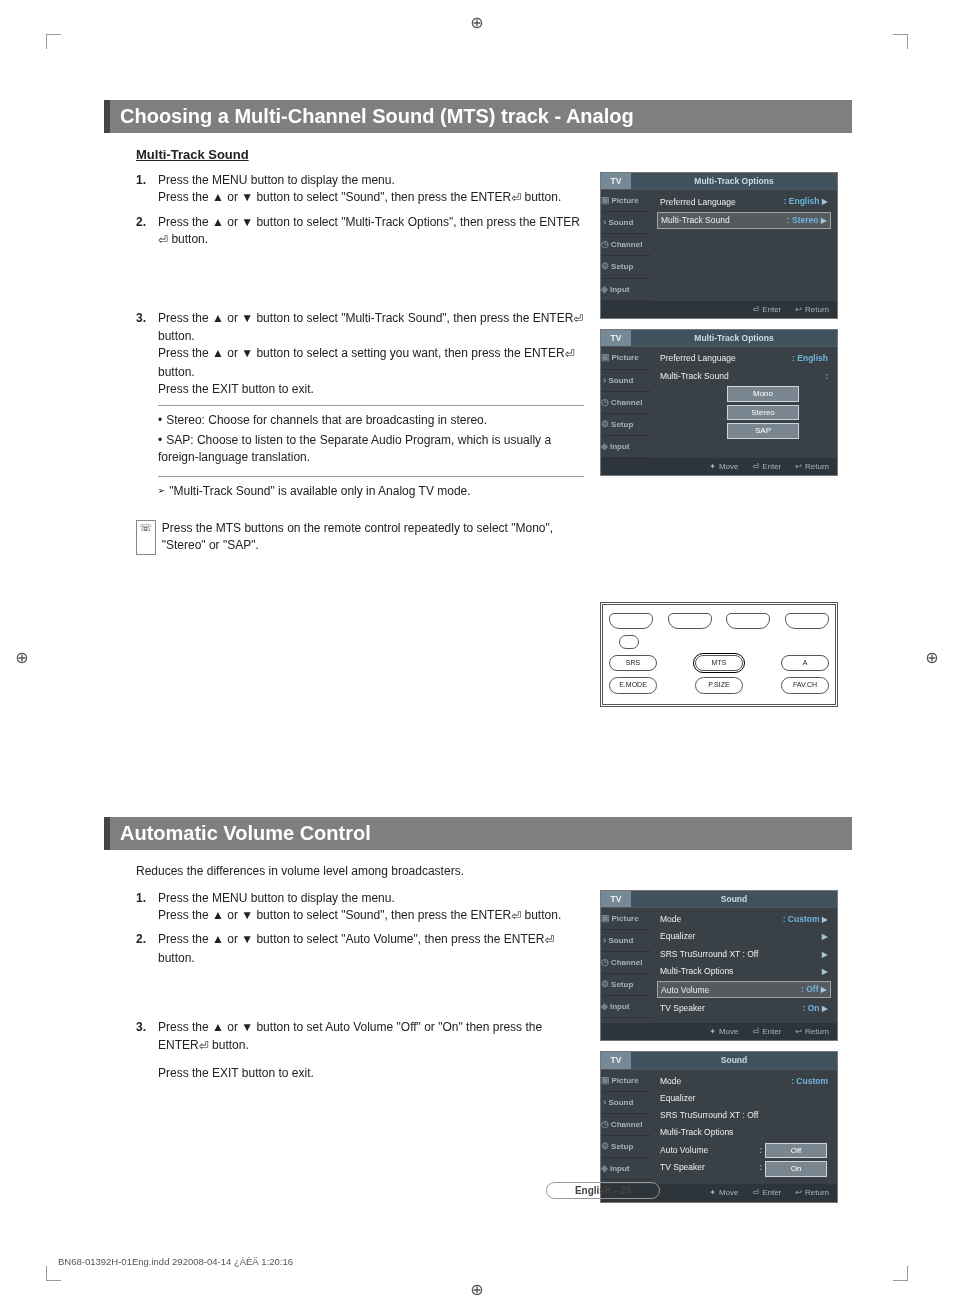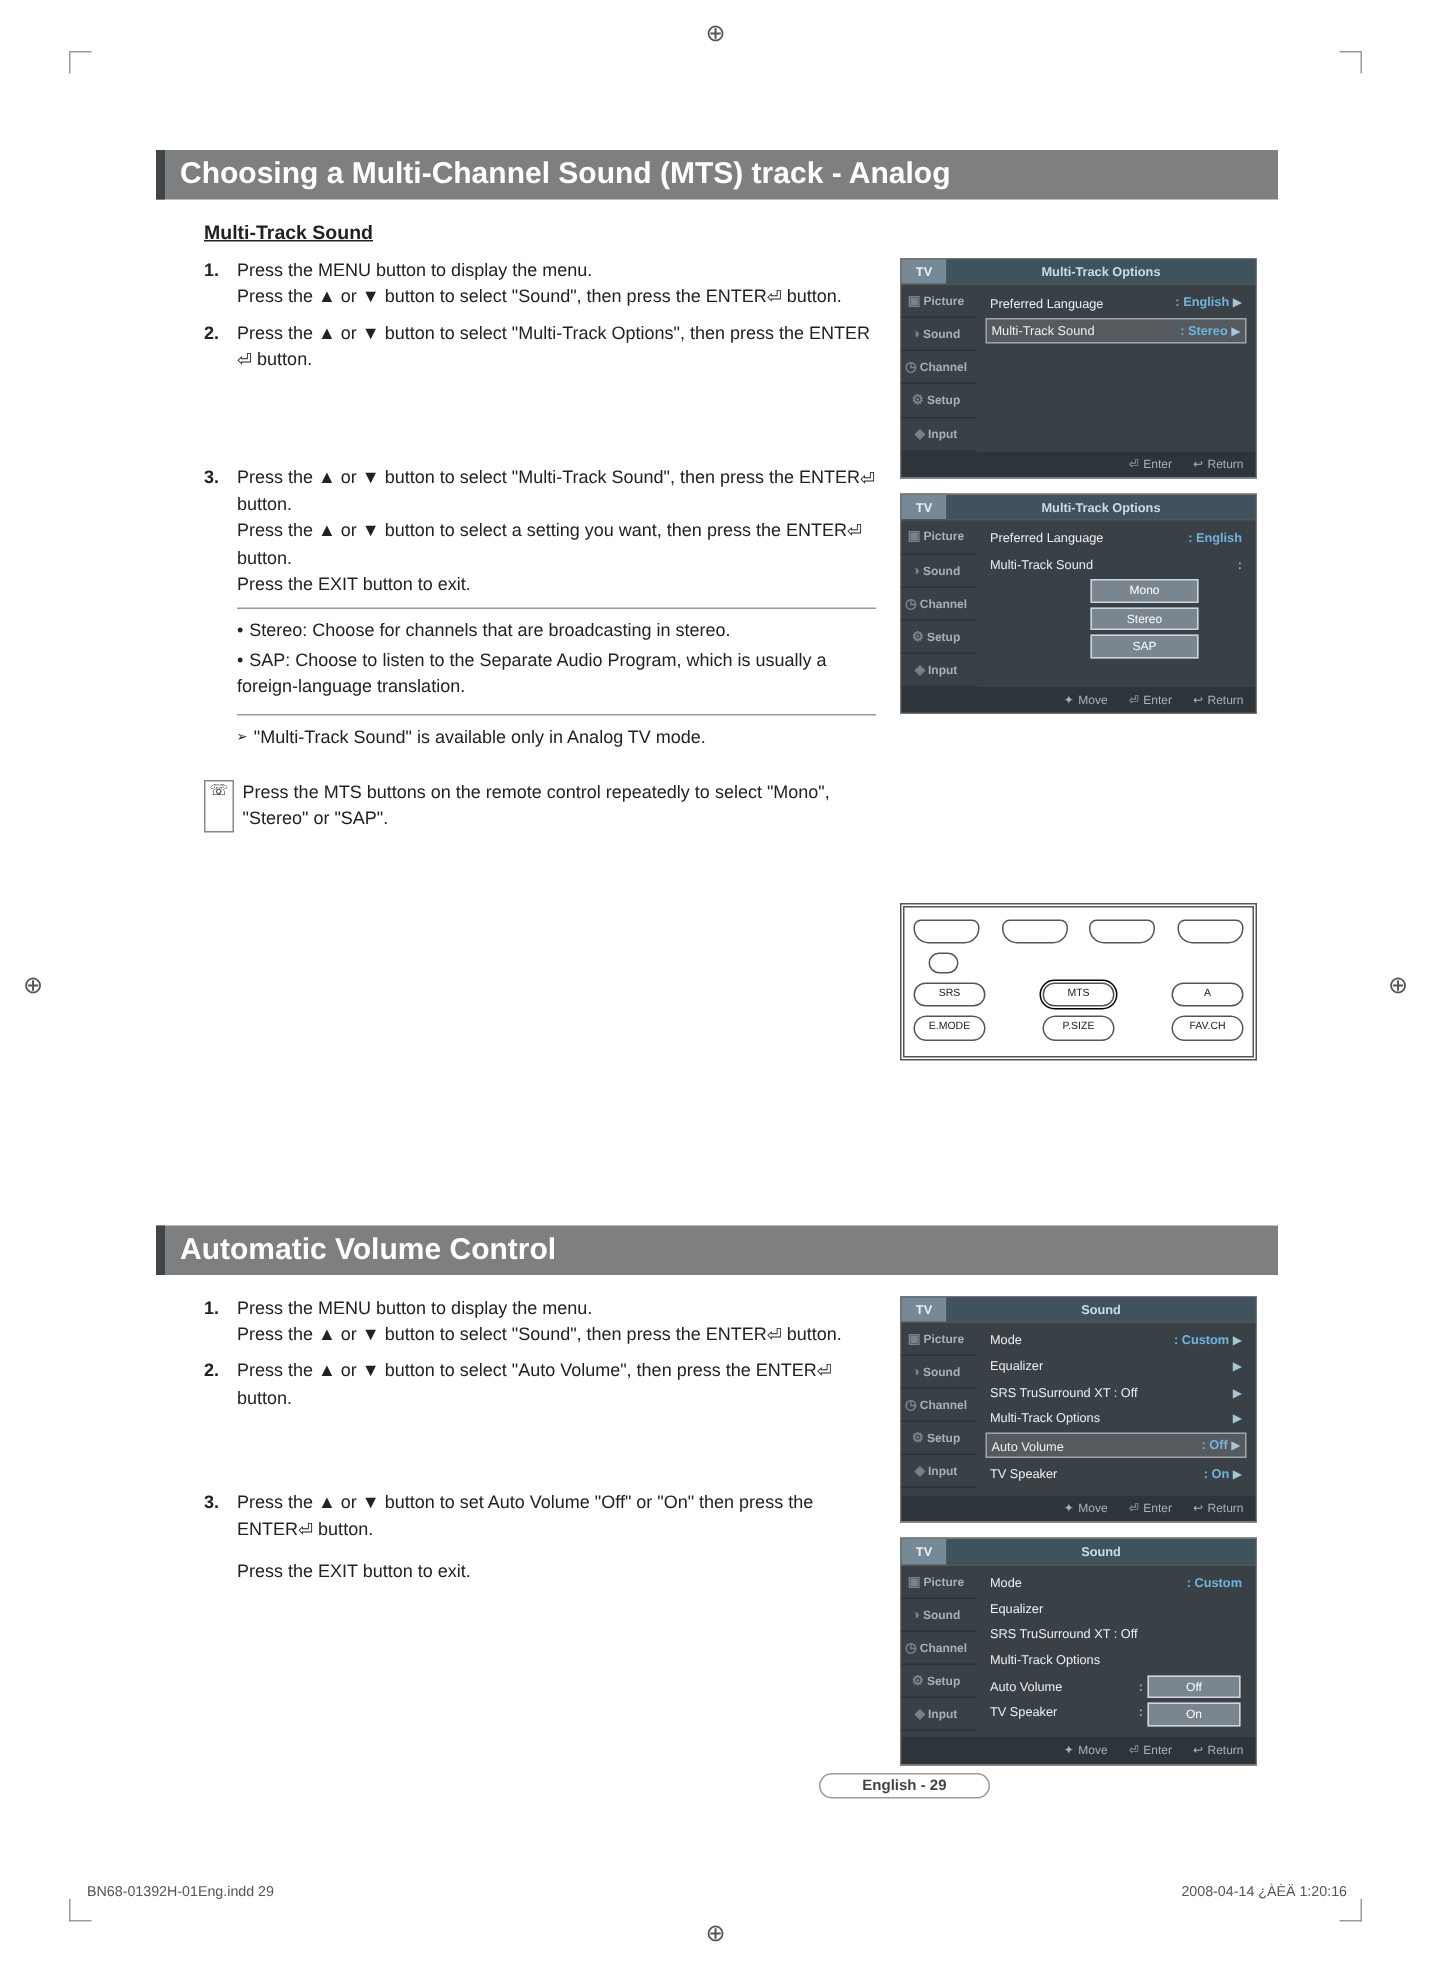--- a/index.html
+++ b/index.html
@@ -30,39 +30,39 @@
 .arrow-note{margin:4px 0 0 54px}
 .arrow-note .ar{font-family:monospace;margin-right:4px}
 .remote-note{display:flex;margin:20px 0 0 32px}
 .remote-note .icon{width:16px;font-size:10px;border:1px solid #888;padding:0 2px;margin-right:6px;text-align:center}
 .osd{width:236px;border:1px solid #777;font-size:8.5px;color:#eee;margin-bottom:10px;background:#3a4146}
 .osd .top{display:flex}
 .osd .tv{background:#768996;width:30px;text-align:center;font-weight:bold;padding:2px 0;border-bottom:1px solid #555}
 .osd .title{flex:1;background:#41525f;text-align:center;font-weight:bold;padding:2px 0;border-bottom:1px solid #555;color:#c9dbe6}
 .osd .mid{display:flex}
 .osd .tabs{width:50px;background:#3a4146}
-.osd .tab{padding:4px 0;text-align:center;padding-right:4px;color:#a8b0b6;font-weight:bold;font-size:8px;border-bottom:1px solid #2d3338}
+.osd .tab{padding:4px 0;text-align:left;padding-right:4px;color:#a8b0b6;font-weight:bold;font-size:8px;border-bottom:1px solid #2d3338}
 .osd .tab .ic{font-size:9px;margin-right:2px;opacity:.6}
 .osd .content{flex:1;background:#3a4146;padding:4px 6px}
 .osd .row{display:flex;justify-content:space-between;align-items:flex-end;margin-bottom:3px;padding:1px 3px}
 .osd .row.sel{background:#555a5e;border:1px solid #9da4aa}
 .osd .row .tri{font-size:8px;color:#a8c5d8}
 .osd .val{color:#6fb4dd;font-weight:bold}
 .osd .opt{background:#7a868f;border:1px solid #cfd5da;color:#fff;text-align:center;margin:0 0 3px 70px;padding:1px 0;width:70px;font-size:8px}
 .osd .bot{background:#2e353a;padding:3px 8px;color:#aab2b8;display:flex;justify-content:flex-end;gap:14px;font-size:8px}
 .osd .bot span{display:inline-flex;align-items:center;gap:3px}
 .remote-diagram{width:220px;margin-left:auto;border:3px double #555;padding:8px 6px 4px;background:#fff}
 .remote-diagram .row{display:flex;justify-content:space-between;margin-bottom:6px}
 .rbtn{border:1.5px solid #555;border-radius:9px;font-size:7px;padding:2px 4px;min-width:34px;text-align:center;color:#222}
 .rbtn.oval{border-radius:5px 5px 10px 10px;height:10px}
 .rbtn.wide{min-width:38px}
 .rbtn.sel{outline:1.5px solid #000;outline-offset:1px}
 .page-num{position:absolute;left:300px;top:1180px;width:360px;text-align:right}
 .page-num .pill{display:inline-block;border:1px solid #999;border-radius:10px;padding:2px 28px;font-size:10px;font-weight:bold;color:#444}
-.foot{position:absolute;left:58px;top:1256px;width:840px;display:flex;justify-content:space-between;font-size:9.5px;color:#555}
+.foot{position:absolute;left:58px;top:1256px;width:840px;display:flex;font-size:9.5px;color:#555}
 .reduces{font-size:12px;margin:0 0 12px 32px}
 b{font-weight:normal}
 </style>
 </head>
 <body>
 
 <div class="print-mark pm-top">⊕</div>
 <div class="print-mark pm-left">⊕</div>
 <div class="print-mark pm-right">⊕</div>
 <div class="print-mark pm-bot">⊕</div>
@@ -206,20 +206,21 @@
           <div class="rbtn wide">P.SIZE</div>
           <div class="rbtn wide">FAV.CH</div>
         </div>
       </div>
     </div>
   </div>
 
   <div style="height:110px"></div>
 
   <div class="sect-hdr">Automatic Volume Control</div>
+  <div class="reduces">Reduces the differences in volume level among broadcasters.</div>
 
   <div class="two-col body">
     <div class="left-col">
 
       <div class="step">
         <div class="num">1.</div>
         <div class="txt">
           <span>Press the </span><b>MENU</b><span> button to display the menu.</span><br>
           <span>Press the ▲ or ▼ button to select "Sound", then press the </span><b>ENTER</b><span class="enter-icon"> ⏎</span><span> button.</span>
         </div>

